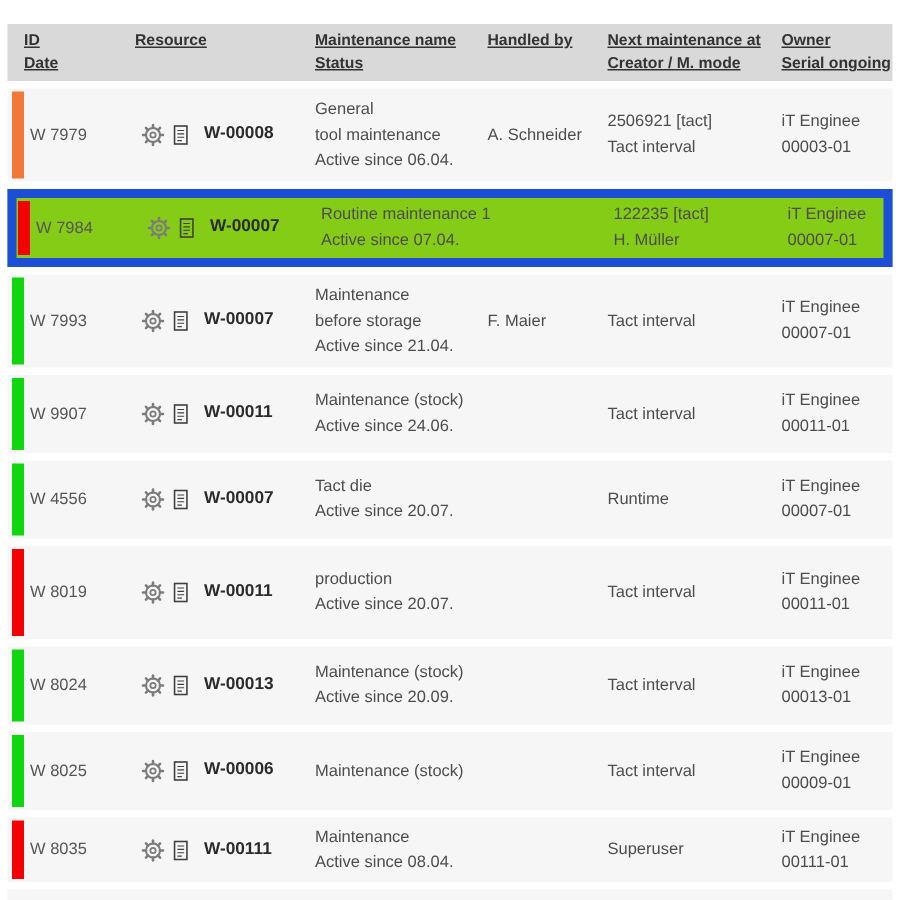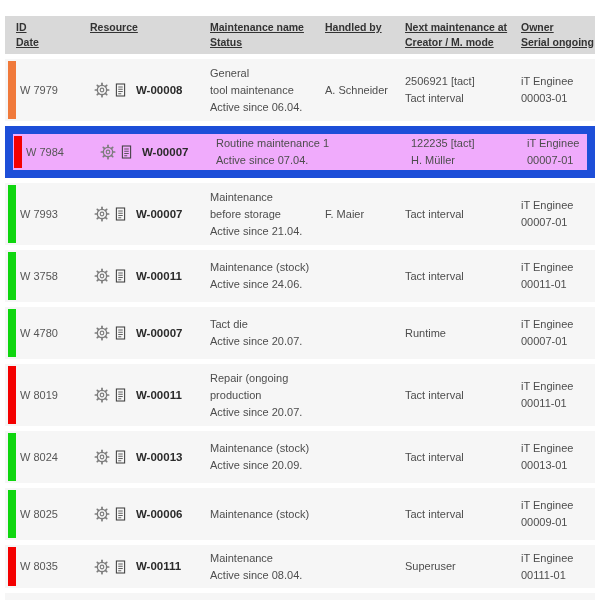--- a/index.html
+++ b/index.html
@@ -24,32 +24,32 @@
 
   
   .row{
     position:relative;background:#f6f6f6;margin-bottom:5px;
     padding-left:15px;box-sizing:border-box;display:flex;cursor:default;
   }
   .row-3l{min-height:62px;}
   .row-2l{min-height:52px;}
   .row-last{min-height:43px;}
   .row.selected{
-    background:#f0abfc;border:8px solid #1d4ed8;padding-left:13px;
+    background:#84cc16;border:6px solid #1d4ed8;padding-left:13px;
   }
   .row.selected .bar{left:1px;}
   .bar{position:absolute;left:3px;top:2px;bottom:2px;width:8px;}
 
   .cells{
     display:grid;grid-template-columns:70px 120px 115px 80px 116px 1fr;
     width:100%;align-items:center;
   }
   .cell{font-size:11px;color:#4d4d4d;line-height:17px;}
   .id-cell{color:#565656;}
-  .res-cell{display:flex;align-items:center;padding-left:3px;}
+  .res-cell{display:flex;align-items:flex-start;padding-left:3px;}
   .icon{display:inline-flex;align-items:center;}
   .icon + .icon{margin-left:2px;}
   .res-label{font-weight:bold;color:#2b2b2b;font-size:11.5px;margin-left:8px;white-space:nowrap;}
   .name-cell div, .next-cell div, .owner-cell div{line-height:17px;}
   .partial-row{background:#f6f6f6;height:8px;margin-top:0;}
 </style>
 </head>
 <body>
 
 <div class="wrap">
@@ -236,21 +236,21 @@
       <div class="cell owner-cell">
         <div>iT Enginee</div>
         <div>00007-01</div>
       </div>
     </div>
   </div>
 
   <div class="row row-2l">
     <span class="bar" style="background:#0fd60f"></span>
     <div class="cells">
-      <div class="cell id-cell">W 3758</div>
+      <div class="cell id-cell">W 9907</div>
       <div class="cell res-cell">
         <span class="icon">
             <svg width="18" height="18" viewBox="0 0 20 20">
               <g fill="none" stroke="#7c7c7c" stroke-width="1.5">
                 <circle cx="10" cy="10" r="5.2"></circle>
                 <circle cx="10" cy="10" r="2" stroke-width="1.3"></circle>
               </g>
               <g stroke="#7c7c7c" stroke-width="1.9" stroke-linecap="round">
                 <line x1="15.2" y1="10" x2="17.4" y2="10"></line>
                 <line x1="13.68" y1="13.68" x2="15.23" y2="15.23"></line>
@@ -289,21 +289,21 @@
       <div class="cell owner-cell">
         <div>iT Enginee</div>
         <div>00011-01</div>
       </div>
     </div>
   </div>
 
   <div class="row row-2l">
     <span class="bar" style="background:#0fd60f"></span>
     <div class="cells">
-      <div class="cell id-cell">W 4780</div>
+      <div class="cell id-cell">W 4556</div>
       <div class="cell res-cell">
         <span class="icon">
             <svg width="18" height="18" viewBox="0 0 20 20">
               <g fill="none" stroke="#7c7c7c" stroke-width="1.5">
                 <circle cx="10" cy="10" r="5.2"></circle>
                 <circle cx="10" cy="10" r="2" stroke-width="1.3"></circle>
               </g>
               <g stroke="#7c7c7c" stroke-width="1.9" stroke-linecap="round">
                 <line x1="15.2" y1="10" x2="17.4" y2="10"></line>
                 <line x1="13.68" y1="13.68" x2="15.23" y2="15.23"></line>
@@ -376,21 +376,20 @@
                 <line x1="7" y1="6" x2="13" y2="6"></line>
                 <line x1="7" y1="9" x2="13" y2="9"></line>
                 <line x1="7" y1="12" x2="13" y2="12"></line>
                 <line x1="7" y1="15" x2="11" y2="15"></line>
               </g>
             </svg>
           </span>
         <span class="res-label">W-00011</span>
       </div>
       <div class="cell name-cell">
-        <div>Repair (ongoing</div>
         <div>production</div>
         <div>Active since 20.07.</div>
       </div>
       <div class="cell"></div>
       <div class="cell next-cell">
         <div>Tact interval</div>
         <div></div>
       </div>
       <div class="cell owner-cell">
         <div>iT Enginee</div>

